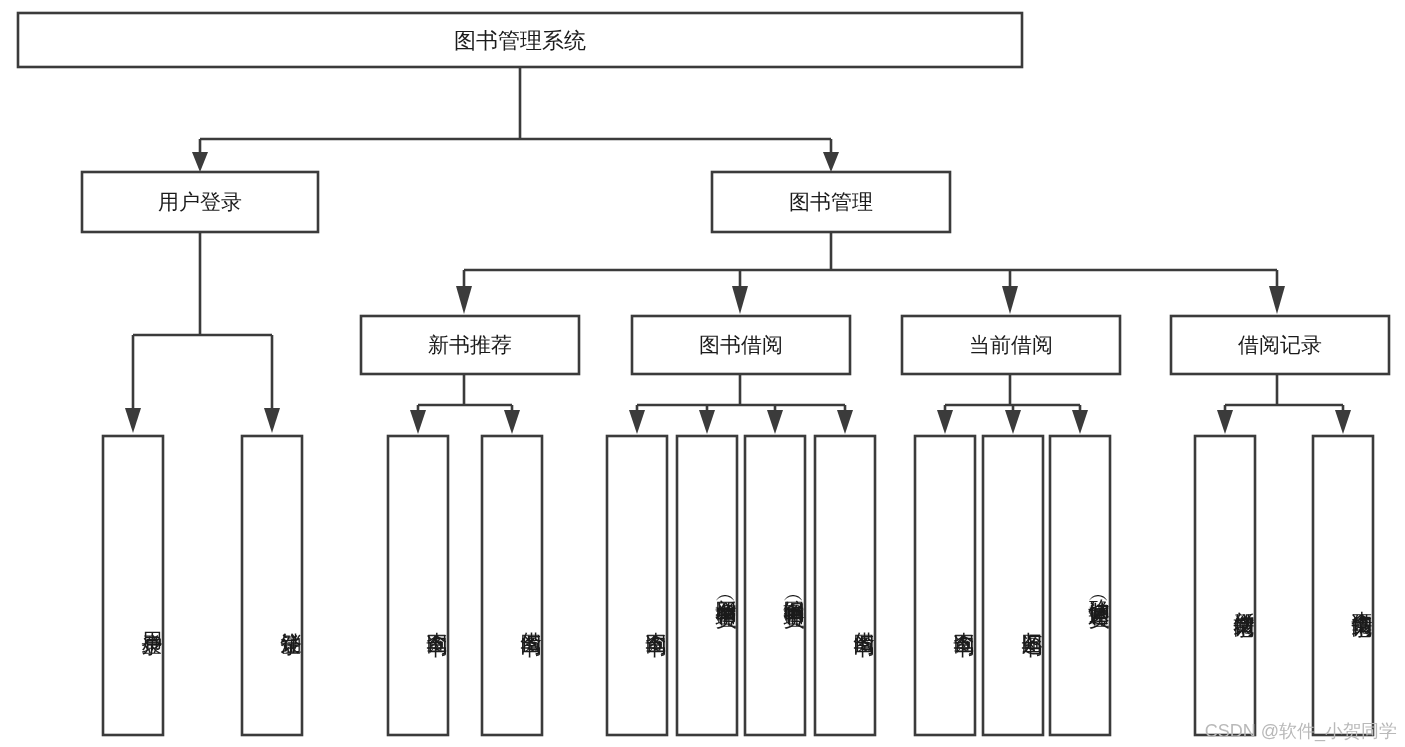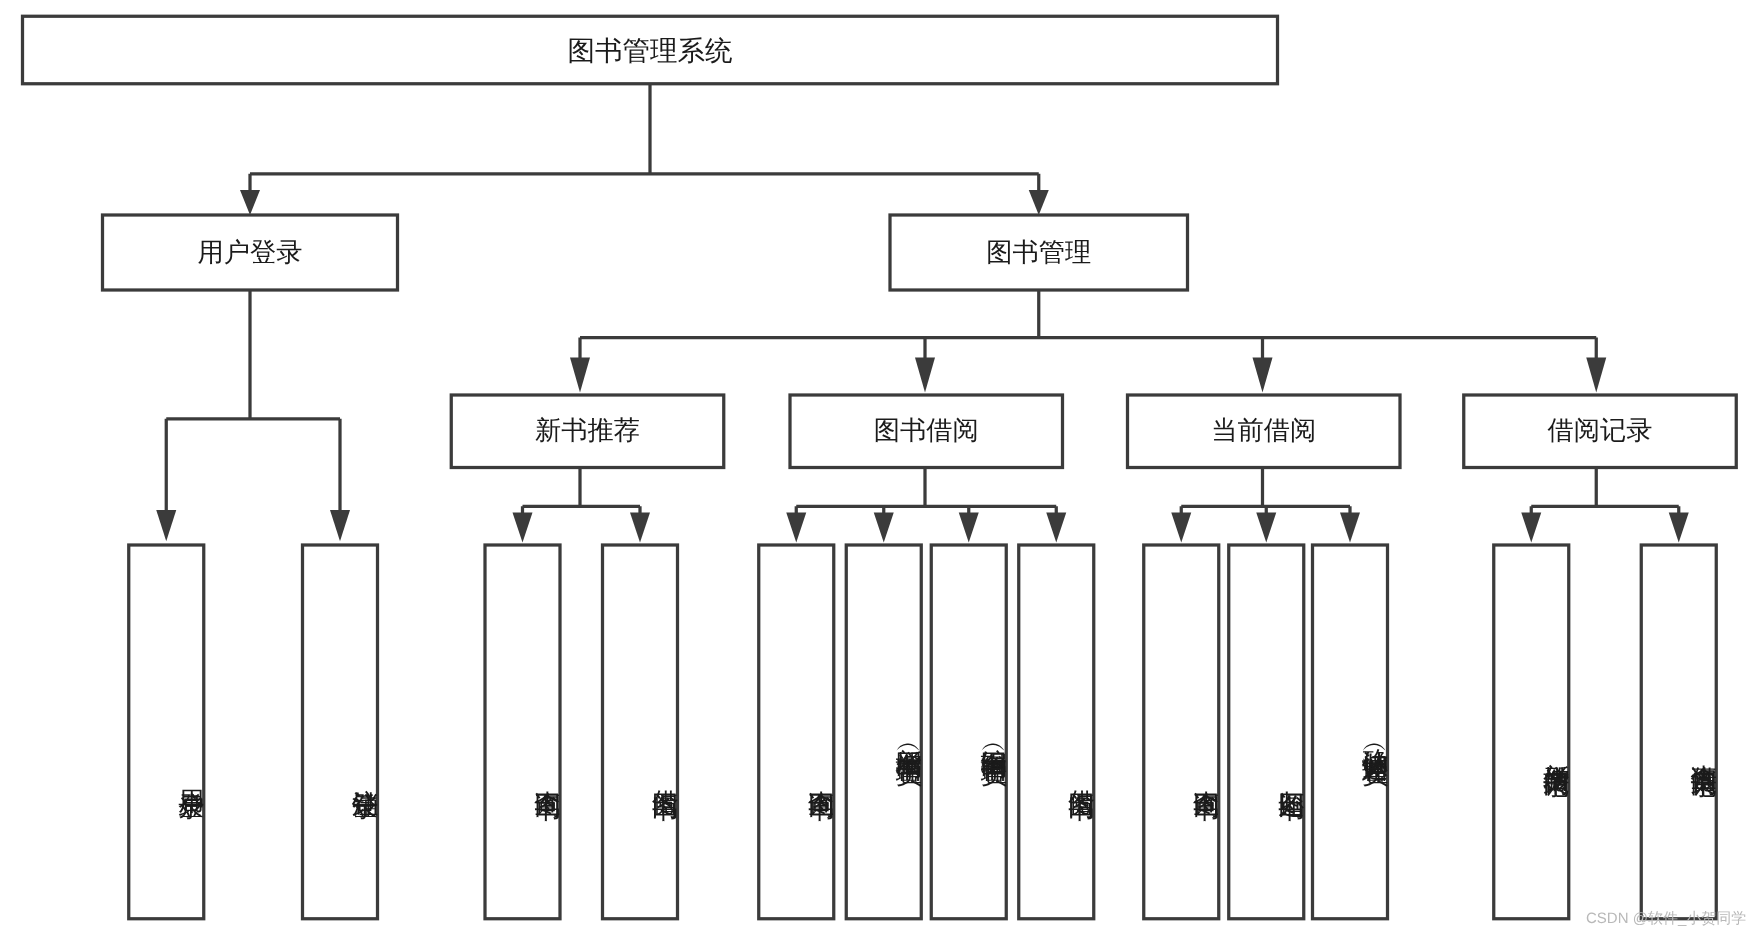--- a/index.html
+++ b/index.html
@@ -67,21 +67,21 @@
     align-items: flex-start;
     justify-content: center;
     text-align: center;
     pointer-events: none;
   }
   .watermark {
     position: absolute;
     right: 8px;
     bottom: 4px;
     font-family: "Liberation Sans", "DejaVu Sans", sans-serif;
-    font-size: 12px;
+    font-size: 18px;
     color: #b9b9b9;
     white-space: nowrap;
   }
 </style>
 </head>
 <body>
 
 <div id="diagram-root">
 
   <svg class="diagram" viewBox="0 0 1405 747" xmlns="http://www.w3.org/2000/svg">

